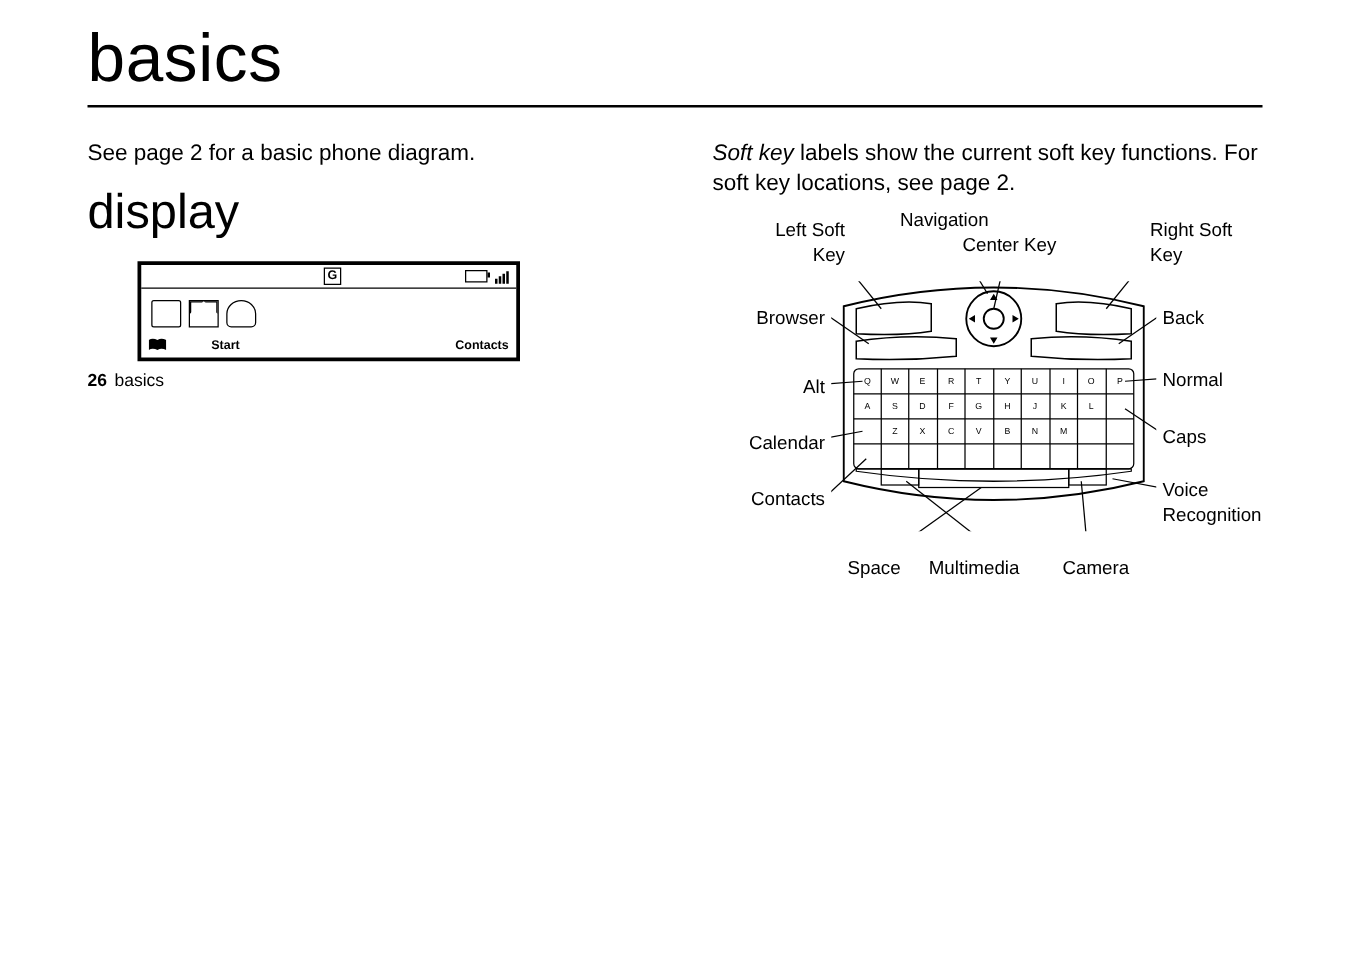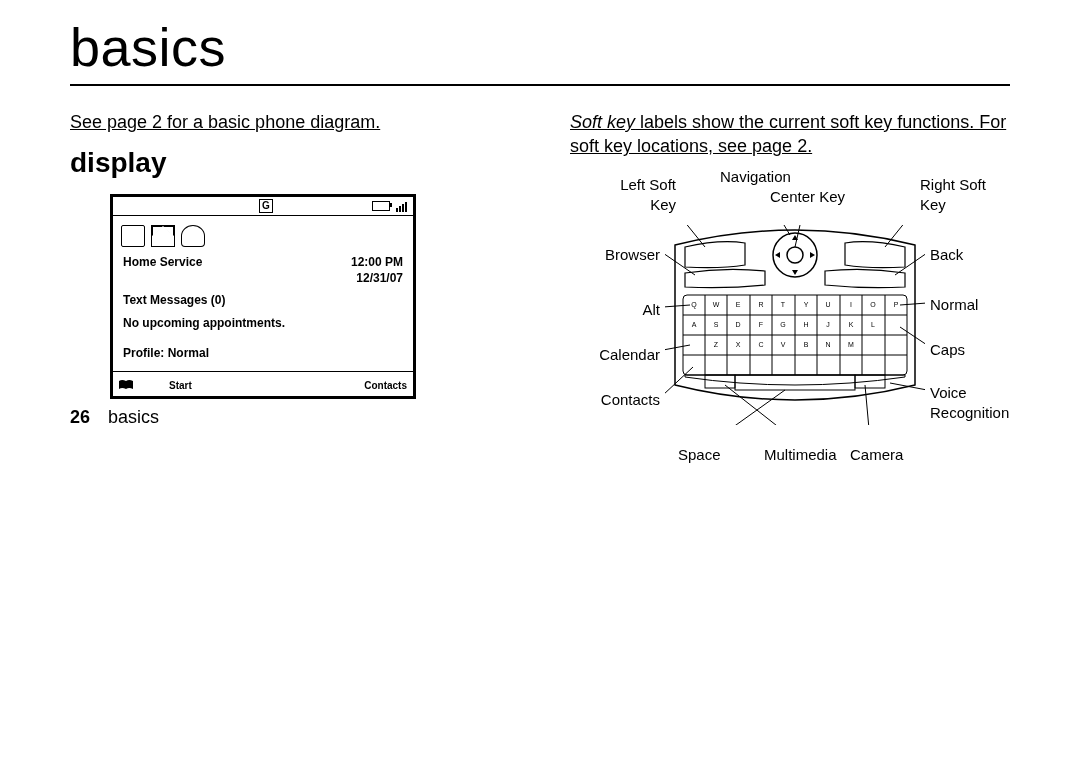--- a/index.html
+++ b/index.html
@@ -28,25 +28,25 @@
   .cols {
     display: flex;
     gap: 60px;
   }
   .col {
     width: 440px;
     font-size: 18px;
     line-height: 1.35;
   }
   h2.sub {
-    font-size: 28px;
-    font-weight: 700;
+    font-size: 39px;
+    font-weight: 400;
     margin: 10px 0 4px 0;
   }
-  .para { margin: 6px 0; text-decoration: underline; }
+  .para { margin: 6px 0; }
   .ital { font-style: italic; }
   .bold { font-weight: bold; }
   .phone {
     border: 3px solid #000;
     width: 300px;
     margin: 12px 0 6px 40px;
   }
   .phone-status {
     height: 18px;
     border-bottom: 1.5px solid #000;
@@ -84,21 +84,21 @@
   .phone-row { display:flex; justify-content:space-between; font-size:12px; font-weight:bold; }
   .phone-small { font-size:12px; font-weight:bold; margin-top:6px; }
   .phone-divider { border-top:1.5px solid #000; margin:10px -10px 0 -10px; }
   .phone-softbar { display:flex; align-items:flex-start; font-size:10px; font-weight:bold; padding:3px 6px; }
   .win-icon {
     width:14px; height:12px; margin-right:30px; position:relative;
   }
   .win-icon svg{display:block;}
   .softbar-center{ flex:1; text-align:left; padding-left:6px; }
   .softbar-right { }
-  .footer { display:flex; align-items:baseline; gap:18px; margin-top:6px; font-size:18px; }
+  .footer { display:flex; align-items:baseline; gap:6px; margin-top:6px; font-size:14px; }
   .footer .pg { font-weight:bold; }
   .inline-icon {
     display:inline-block; vertical-align:middle; margin:0 2px;
   }
   .btn-rounded {
     display:inline-block; border:1.5px solid #000; border-radius:6px;
     width:22px; height:14px; position:relative; vertical-align:-2px;
   }
   .btn-rounded::after{
     content:""; position:absolute; left:5px; top:4px; width:10px; height:5px;
@@ -146,34 +146,20 @@
               <span></span>
               <span></span>
               <span></span>
               <span></span>
             </span>
         </div>
         <div class="phone-icons">
           <span class="pi gear"></span>
           <span class="pi env"></span>
           <span class="pi head"></span>
-        </div>
-        <div class="phone-body">
-          <div class="phone-row">
-            <span>Home Service</span>
-            <span>12:00 PM</span>
-          </div>
-          <div class="phone-row">
-              <span></span>
-              <span>12/31/07</span>
-            </div>
-          <div class="phone-small">Text Messages (0)</div>
-          <div class="phone-small">No upcoming appointments.</div>
-          <div class="phone-small" style="margin-top:14px">Profile: Normal</div>
-          <div class="phone-divider"></div>
         </div>
         <div class="phone-softbar">
           <span class="win-icon">
             <svg viewBox="0 0 14 12">
                 <path d="M0 2 Q3 0 7 2 Q10 0 14 2 L14 10 Q10 8 7 10 Q3 8 0 10 Z" fill="#000"></path>
               </svg>
           </span>
           <span class="softbar-center">Start</span>
           <span class="softbar-right">Contacts</span>
         </div>
@@ -201,21 +187,21 @@
         <div class="kb-label right" style="left:0;top:80px;width:90px">Browser</div>
         <div class="kb-label" style="left:360px;top:80px">Back</div>
         <div class="kb-label right" style="left:0;top:135px;width:90px">Alt</div>
         <div class="kb-label" style="left:360px;top:130px">Normal</div>
         <div class="kb-label right" style="left:0;top:180px;width:90px">Calendar</div>
         <div class="kb-label" style="left:360px;top:175px">Caps</div>
         <div class="kb-label right" style="left:0;top:225px;width:90px">Contacts</div>
         <div class="kb-label" style="left:360px;top:218px;white-space:pre-line">Voice
 Recognition</div>
         <div class="kb-label" style="left:108px;top:280px">Space</div>
-        <div class="kb-label" style="left:194px;top:280px">Multimedia</div>
+        <div class="kb-label" style="left:173px;top:280px">Multimedia</div>
         <div class="kb-label" style="left:280px;top:280px">Camera</div>
 
         <svg class="kb-svg" viewBox="0 0 260 200">
 
           <path d="M10 20 Q130 -10 250 20 L250 160 Q130 190 10 160 Z" fill="none" stroke="#000" stroke-width="1.5"></path>
 
           <path d="M20 22 Q55 14 80 18 L80 40 Q55 44 20 42 Z" fill="none" stroke="#000" stroke-width="1.2"></path>
           <path d="M240 22 Q205 14 180 18 L180 40 Q205 44 240 42 Z" fill="none" stroke="#000" stroke-width="1.2"></path>
 
           <circle cx="130" cy="30" r="22" fill="none" stroke="#000" stroke-width="1.5"></circle>

